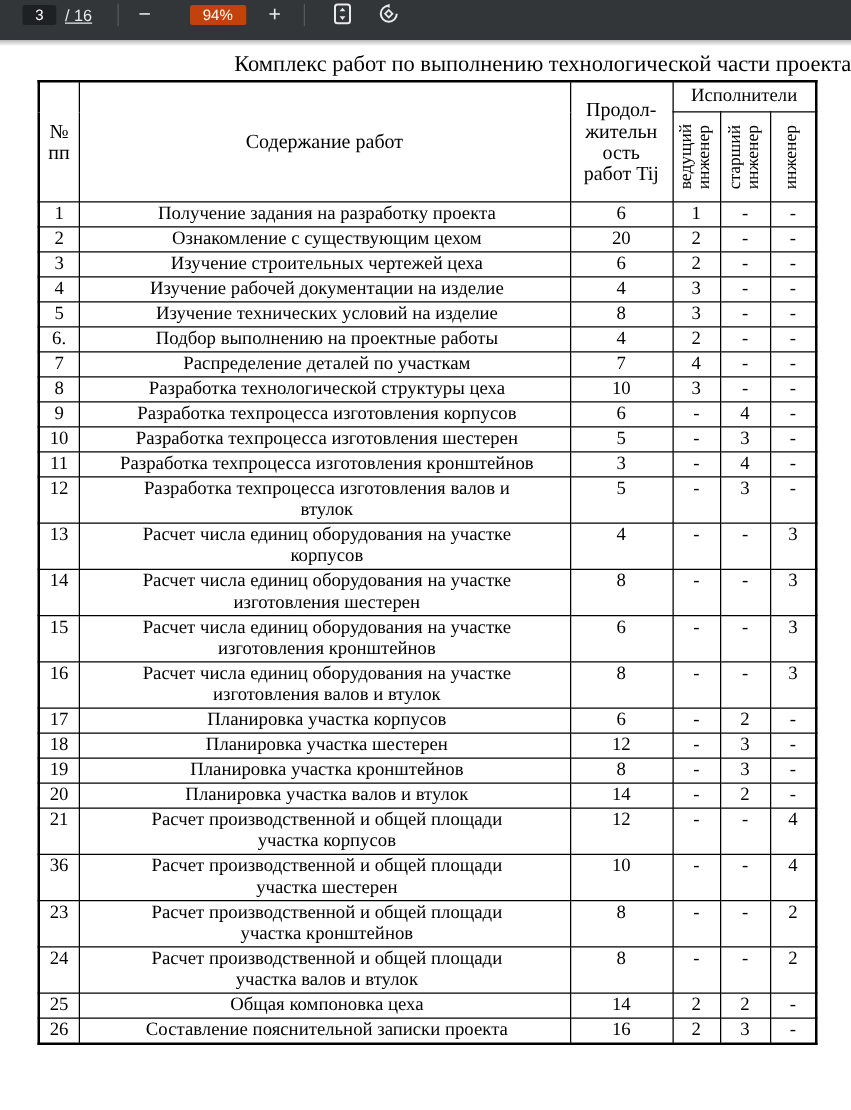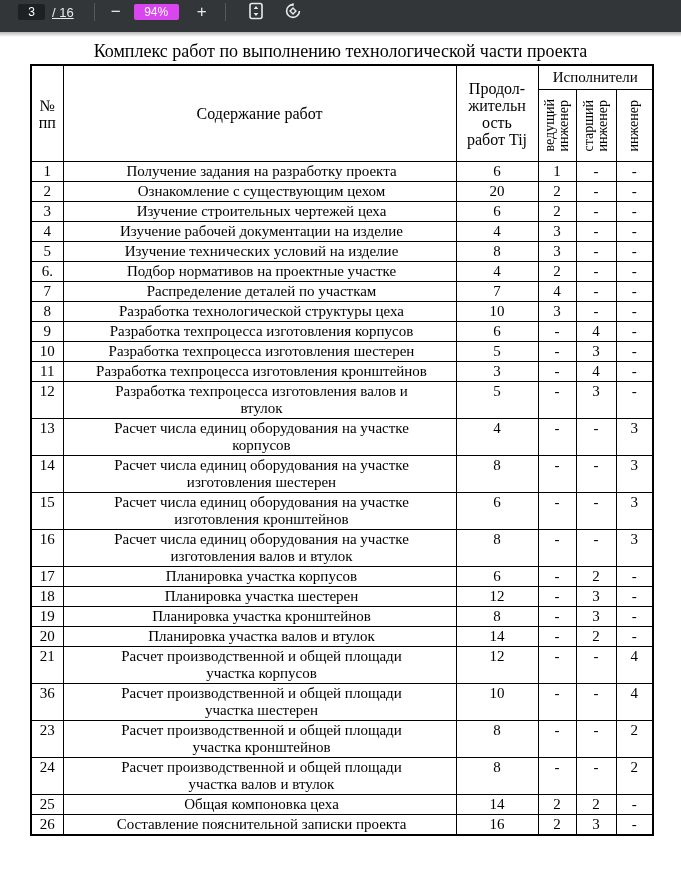--- a/index.html
+++ b/index.html
@@ -61,22 +61,22 @@
     font-size: 17px;
     line-height: 16px;
     text-align: center;
     font-family: "Liberation Sans", sans-serif;
     cursor: default;
   }
   .zoom-out { margin-left: 11px; }
   .zoom-in  { margin-left: 13px; }
   .zoom-box {
     min-width: 45px; height: 16px;
-    margin-left: 8px;
-    background: #d946ef;
+    margin-left: 26px;
+    background: #c2410c;
     border-radius: 2px;
     color: #ffffff;
     font-size: 12px;
     display: flex; align-items: center; justify-content: center;
     padding: 0 4px;
   }
   .icon-btn {
     background: none; border: none; padding: 0;
     width: 20px; height: 20px;
     display: flex; align-items: center; justify-content: center;
@@ -87,21 +87,21 @@
 
   
   .doc { padding-top: 8px; }
   .doc-title {
     text-align: center;
     font-weight: bold;
     font-size: 18px;
     line-height: 21px;
   }
   .doc-sub {
-    text-align: center;
+    text-align: right;
     font-size: 18px;
     line-height: 22px;
   }
 
   
   table.works {
     border-collapse: collapse;
     table-layout: fixed;
     width: 622px;
     margin: 2px 0 0 30px;
@@ -265,21 +265,21 @@
         <tr>
     <td class="c-no">5</td>
     <td class="c-content">Изучение технических условий на изделие</td>
     <td class="c-num">8</td>
     <td class="c-num">3</td>
     <td class="c-num">-</td>
     <td class="c-num">-</td>
   </tr>
         <tr>
     <td class="c-no">6.</td>
-    <td class="c-content">Подбор нормативов на проектные участке</td>
+    <td class="c-content">Подбор выполнению на проектные работы</td>
     <td class="c-num">4</td>
     <td class="c-num">2</td>
     <td class="c-num">-</td>
     <td class="c-num">-</td>
   </tr>
         <tr>
     <td class="c-no">7</td>
     <td class="c-content">Распределение деталей по участкам</td>
     <td class="c-num">7</td>
     <td class="c-num">4</td>

